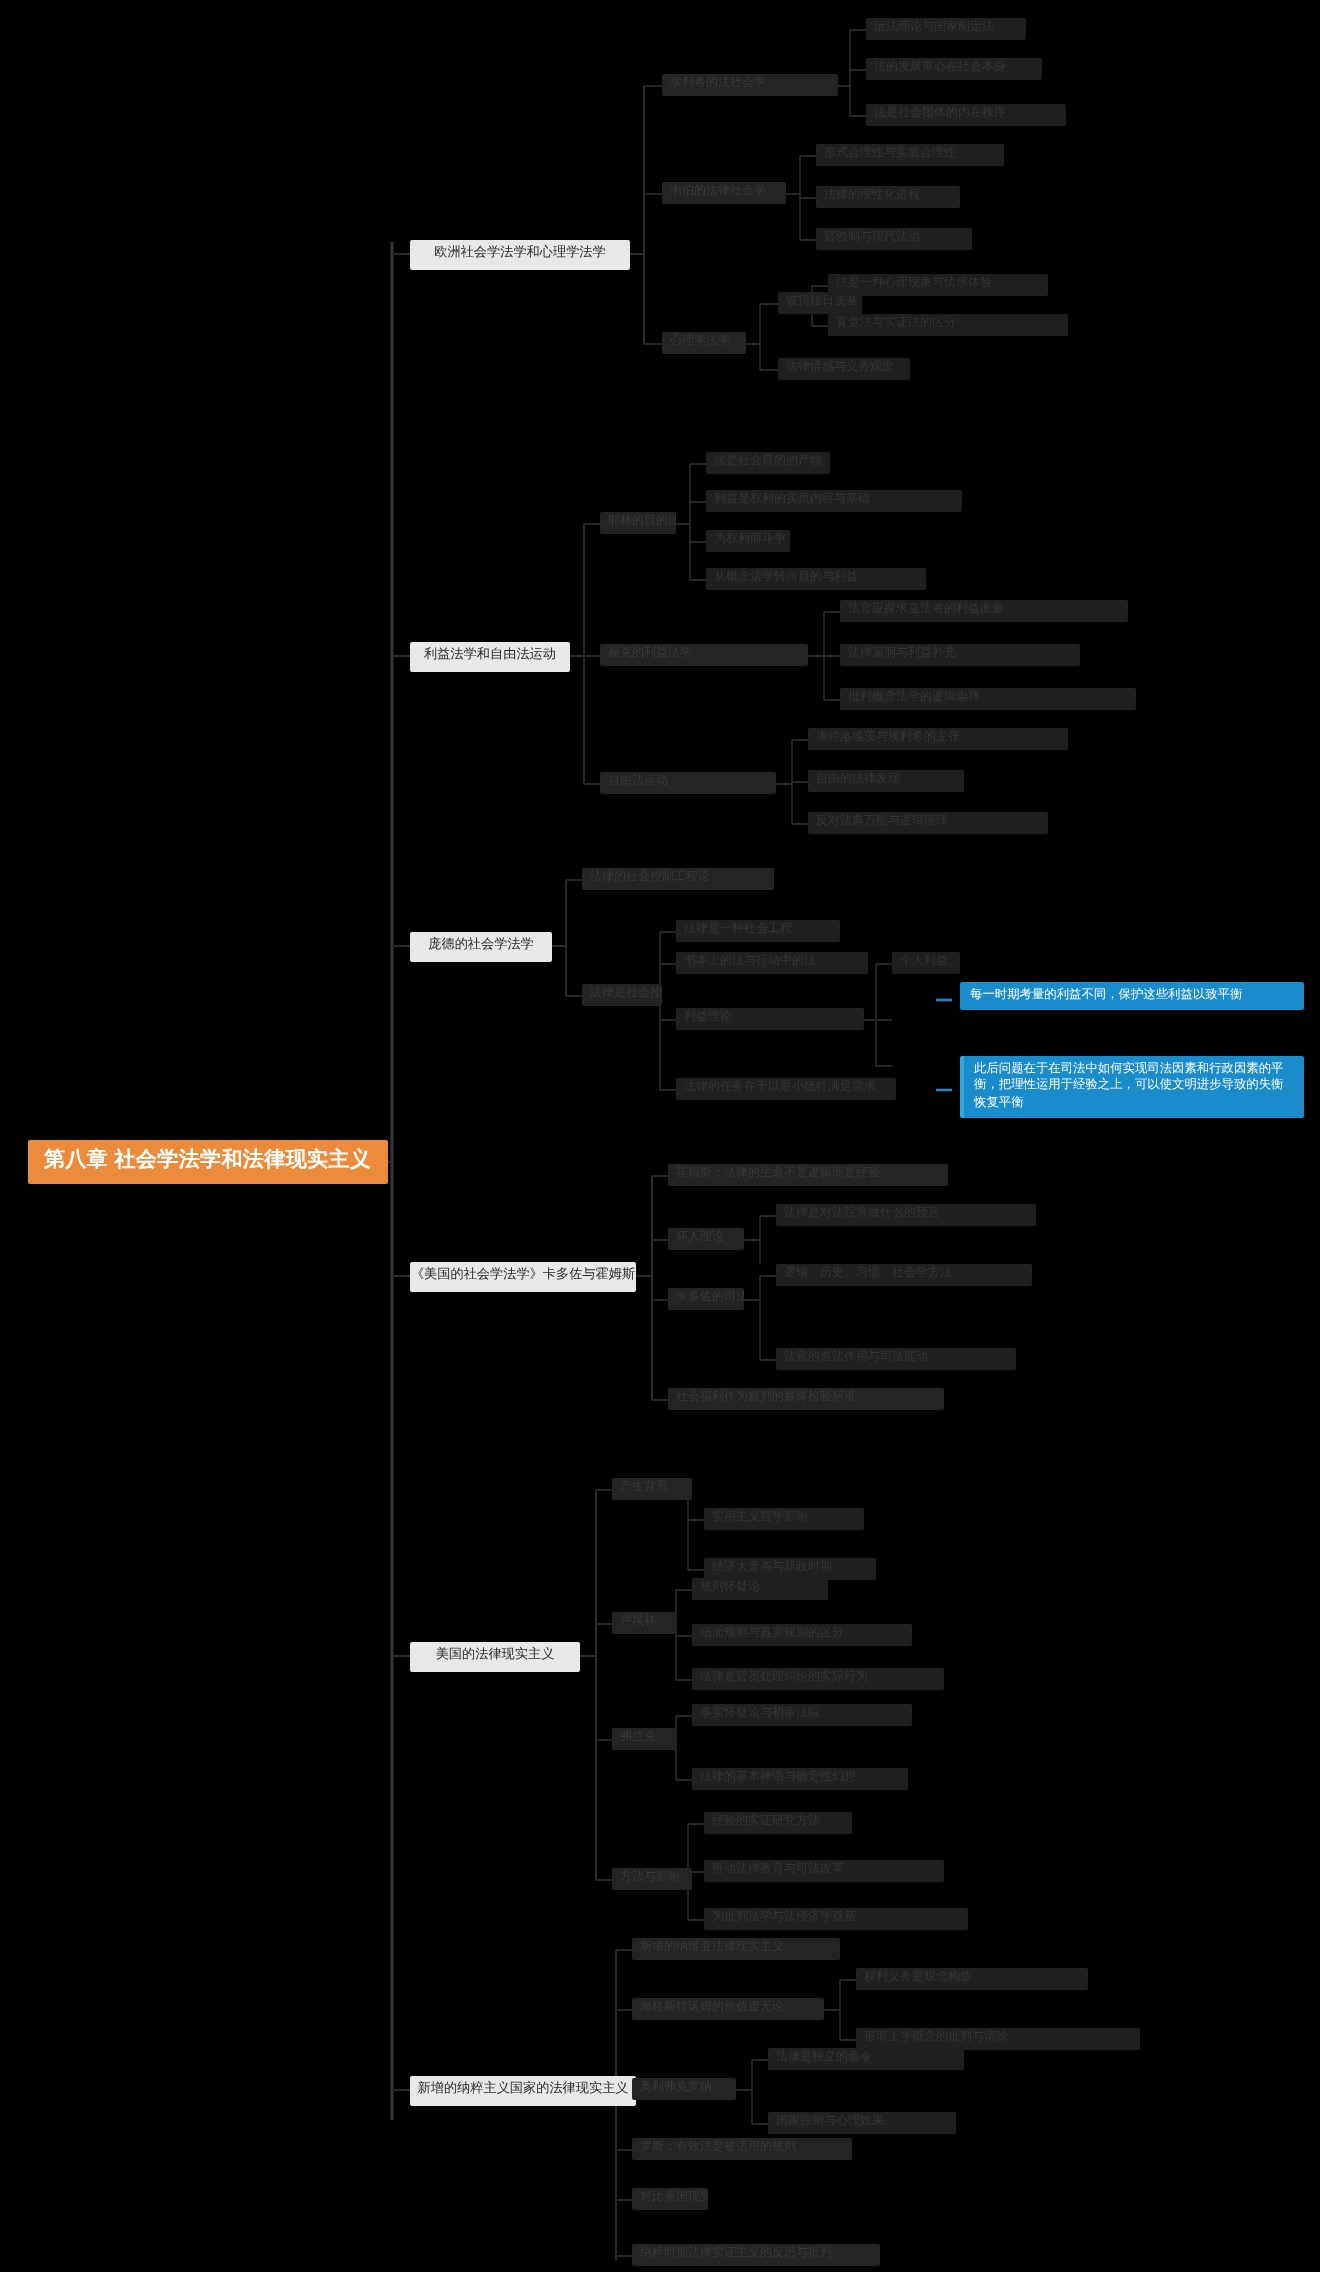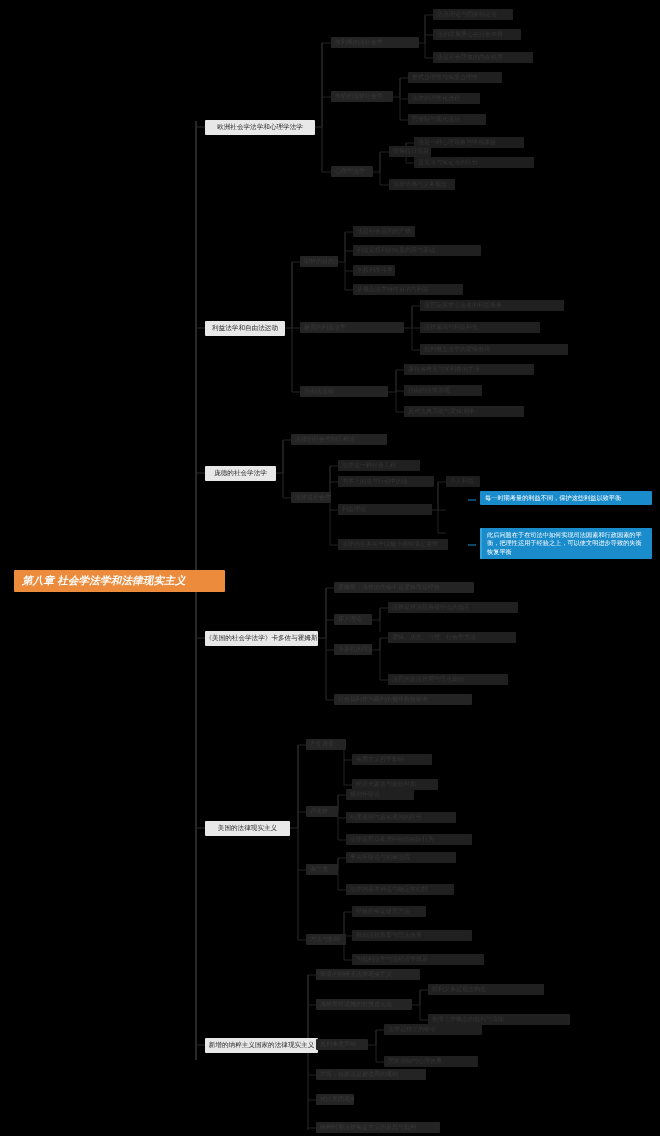--- a/index.html
+++ b/index.html
@@ -74,21 +74,21 @@
   <path class="lnk2" d="M330 812 L338 812 L338 795 M338 795 L338 840 M338 795 L346 795 M338 818 L346 818 M338 840 L346 840"></path>
   <path class="lnk2" d="M330 870 L338 870 L338 858 M338 858 L338 890 M338 858 L346 858 M338 890 L346 890"></path>
   <path class="lnk2" d="M336 940 L344 940 L344 912 M344 912 L344 960 M344 912 L352 912 M344 936 L352 936 M344 960 L352 960"></path>
 
   <path class="lnk" d="M300 1045 L308 1045 L308 975 M308 975 L308 1130"></path>
   <path class="lnk2" d="M308 975 L316 975 M308 1005 L316 1005 M308 1045 L316 1045 M308 1075 L316 1075 M308 1100 L316 1100 M308 1128 L316 1128"></path>
   <path class="lnk2" d="M412 1005 L420 1005 L420 990 M420 990 L420 1020 M420 990 L428 990 M420 1020 L428 1020"></path>
   <path class="lnk2" d="M368 1045 L376 1045 L376 1030 M376 1030 L376 1062 M376 1030 L384 1030 M376 1062 L384 1062"></path>
 </svg>
 
-<div class="node root" style="left:14px;top:570px;width:211px;font-style:italic;">第八章 社会学法学和法律现实主义</div>
+<div class="node root" style="left:14px;top:570px;width:180px;">第八章 社会学法学和法律现实主义</div>
 
 <div class="node main" style="left:205px;top:120px;width:110px;">欧洲社会学法学和心理学法学</div>
 <div class="node sub" style="left:331px;top:37px;width:88px;">埃利希的法社会学</div>
 <div class="node sub d2" style="left:433px;top:9px;width:80px;">活法理论与国家制定法</div>
 <div class="node sub d2" style="left:433px;top:29px;width:88px;">法的发展重心在社会本身</div>
 <div class="node sub d2" style="left:433px;top:52px;width:100px;">法是社会团体的内在秩序</div>
 
 <div class="node sub" style="left:331px;top:91px;width:62px;">韦伯的法律社会学</div>
 <div class="node sub d2" style="left:408px;top:72px;width:94px;">形式合理性与实质合理性</div>
 <div class="node sub d2" style="left:408px;top:93px;width:72px;">法律的理性化进程</div>

